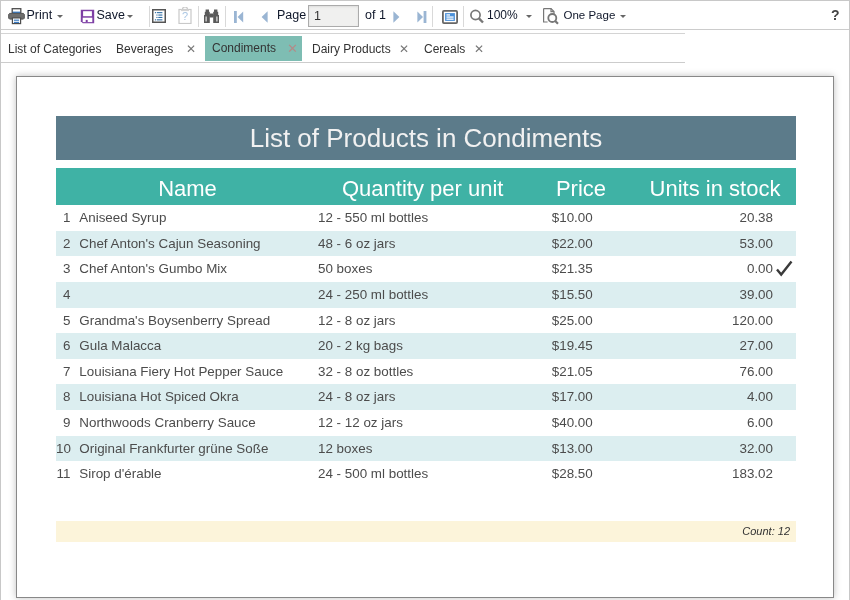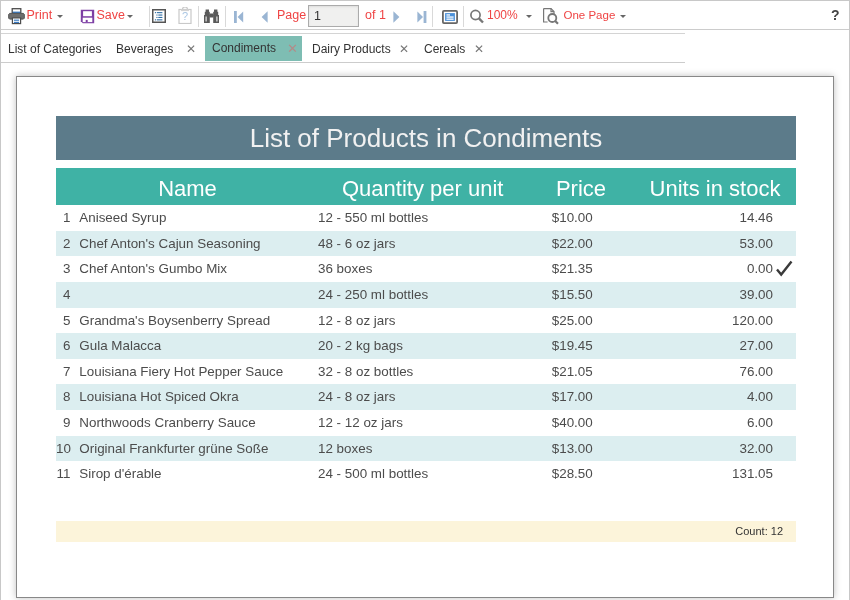--- a/index.html
+++ b/index.html
@@ -1,21 +1,21 @@
 <!DOCTYPE html>
 <html><head>
 <meta charset="utf-8">
 <style>
   * { margin:0; padding:0; box-sizing:border-box; }
   html,body { width:850px; height:600px; background:#fff; font-family:"Liberation Sans", sans-serif; overflow:hidden; }
   #app { position:absolute; left:0; top:0; width:850px; height:600px; border:1px solid #c8c8c8; background:#fff; }
   .abs { position:absolute; }
   
   #toolbar { position:absolute; left:0; top:0; width:848px; height:29px; border-bottom:1px solid #ccc; background:#fff; }
-  .tbtxt { position:absolute; top:0; height:29px; line-height:29px; font-size:12.5px; color:#ef4444; }
+  .tbtxt { position:absolute; top:0; height:29px; line-height:29px; font-size:12.5px; color:#0f172a; }
   .sep { position:absolute; top:5px; width:1px; height:21px; background:#d9d9d9; }
   .caret { position:absolute; width:0; height:0; border-left:3.6px solid transparent; border-right:3.6px solid transparent; border-top:3.8px solid #666; top:13.5px; }
   #pageinput { position:absolute; left:307px; top:3.5px; width:51px; height:22px; background:#f0f0ef; border:1px solid #ababab; box-shadow:inset 0 1px 2px rgba(0,0,0,0.08); font-size:12.5px; color:#333; line-height:20px; padding-left:5px; }
   
   #tabstrip { position:absolute; left:0; top:32px; width:684px; height:30px; border-top:1px solid #d4d4d4; border-bottom:1px solid #ccc; background:#fff; }
   .tab { position:absolute; top:3px; height:25px; line-height:25px; font-size:12px; color:#333; }
   .tabx { color:#777; font-size:12px; }
   #activetab { position:absolute; left:204px; top:2px; width:97px; height:24.5px; background:#7ebdb3; }
   
   #content { position:absolute; left:0; top:63px; width:848px; height:536px; background:#fff; }
@@ -26,21 +26,21 @@
   .hc { position:absolute; top:1.5px; height:37px; line-height:38px; transform:translateX(-50%); white-space:nowrap; }
   #rows { position:absolute; left:39px; top:128.3px; width:740px; }
   .row { position:relative; width:740px; height:25.6px; font-size:13.4px; color:#4c4c4c; }
   .row.alt { background:#dceef0; }
   .c0 { position:absolute; left:0; top:0; width:14.5px; height:25.6px; line-height:25.6px; text-align:right; }
   .c1 { position:absolute; left:23.3px; top:0; height:25.6px; line-height:25.6px; }
   .c2 { position:absolute; left:262px; top:0; height:25.6px; line-height:25.6px; }
   .c3 { position:absolute; left:450px; top:0; width:132.5px; height:25.6px; line-height:25.6px; text-align:center; }
   .c4 { position:absolute; left:620px; top:0; width:97px; height:25.6px; line-height:25.6px; text-align:right; }
   .chk { position:absolute; left:720px; top:4px; width:17px; height:17px; }
-  #countband { position:absolute; left:39px; top:444px; width:740px; height:21px; background:#fcf4da; font-size:11px; color:#333; line-height:21px; text-align:right; padding-right:13px; }
+  #countband { position:absolute; left:39px; top:444px; width:740px; height:21px; background:#fcf4da; font-size:11px; color:#333; line-height:21px; text-align:right; padding-right:6px;font-style:italic; }
 </style>
 </head>
 <body>
 <div id="app">
 
   <div id="toolbar">
     <svg class="abs" style="left:7px;top:7px" width="17" height="18" viewBox="0 0 17 18">
       <rect x="4.2" y="0.7" width="8.6" height="4" fill="#fff" stroke="#4d4d4d" stroke-width="1.3"></rect>
       <rect x="4.8" y="3.6" width="7.4" height="1.3" fill="#3a7cc4"></rect>
       <path d="M1.6 5.4 h13.8 l0.9 0.9 v3.9 l-0.9 0.9 h-13.8 l-0.9 -0.9 v-3.9 z" fill="#6e6e6e" stroke="#525252" stroke-width="1"></path>
@@ -158,33 +158,33 @@
         <span class="hc" style="left:131.5px">Name</span>
         <span class="hc" style="left:525px">Price</span>
         <span class="hc" style="left:659px">Units in stock</span>
       </div>
       <div id="rows">
         <div class="row">
             <span class="c0">1</span>
             <span class="c1">Aniseed Syrup</span>
             <span class="c2">12 - 550 ml bottles</span>
             <span class="c3">$10.00</span>
-            <span class="c4">14.46</span>
+            <span class="c4">20.38</span>
           </div>
         <div class="row alt">
             <span class="c0">2</span>
             <span class="c1">Chef Anton's Cajun Seasoning</span>
             <span class="c2">48 - 6 oz jars</span>
             <span class="c3">$22.00</span>
             <span class="c4">53.00</span>
           </div>
         <div class="row">
             <span class="c0">3</span>
             <span class="c1">Chef Anton's Gumbo Mix</span>
-            <span class="c2">36 boxes</span>
+            <span class="c2">50 boxes</span>
             <span class="c3">$21.35</span>
             <span class="c4">0.00</span>
             <svg class="chk" width="17" height="17" viewBox="0 0 17 17">
               <path d="M1 9.5 L5.2 14.5 L15.5 1.5" fill="none" stroke="#3a3a3a" stroke-width="2.4"></path>
             </svg>
           </div>
         <div class="row alt">
             <span class="c0">4</span>
             <span class="c2">24 - 250 ml bottles</span>
             <span class="c3">$15.50</span>
@@ -230,19 +230,19 @@
             <span class="c1">Original Frankfurter grüne Soße</span>
             <span class="c2">12 boxes</span>
             <span class="c3">$13.00</span>
             <span class="c4">32.00</span>
           </div>
         <div class="row">
             <span class="c0">11</span>
             <span class="c1">Sirop d'érable</span>
             <span class="c2">24 - 500 ml bottles</span>
             <span class="c3">$28.50</span>
-            <span class="c4">131.05</span>
+            <span class="c4">183.02</span>
           </div>
       </div>
       <div id="countband">Count: 12</div>
     </div>
   </div>
 </div>
 
 </body></html>

